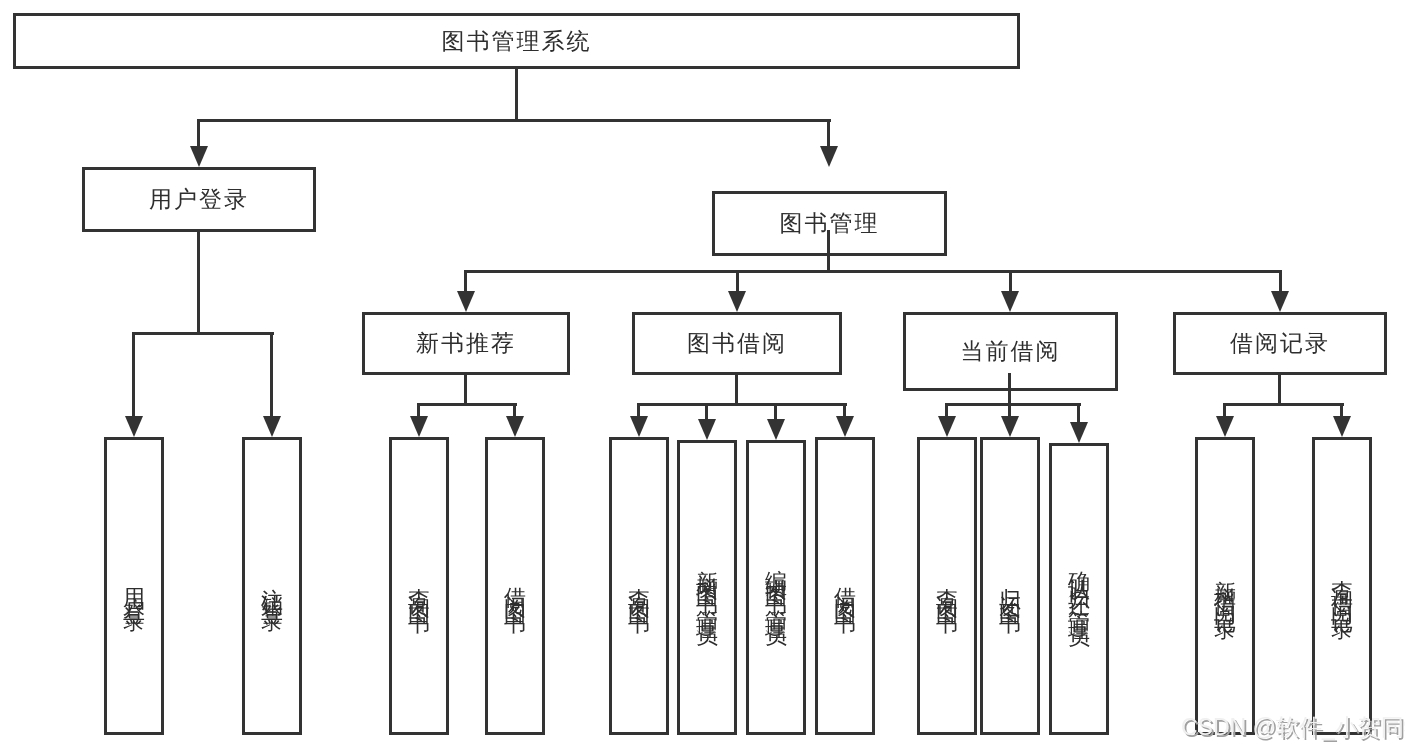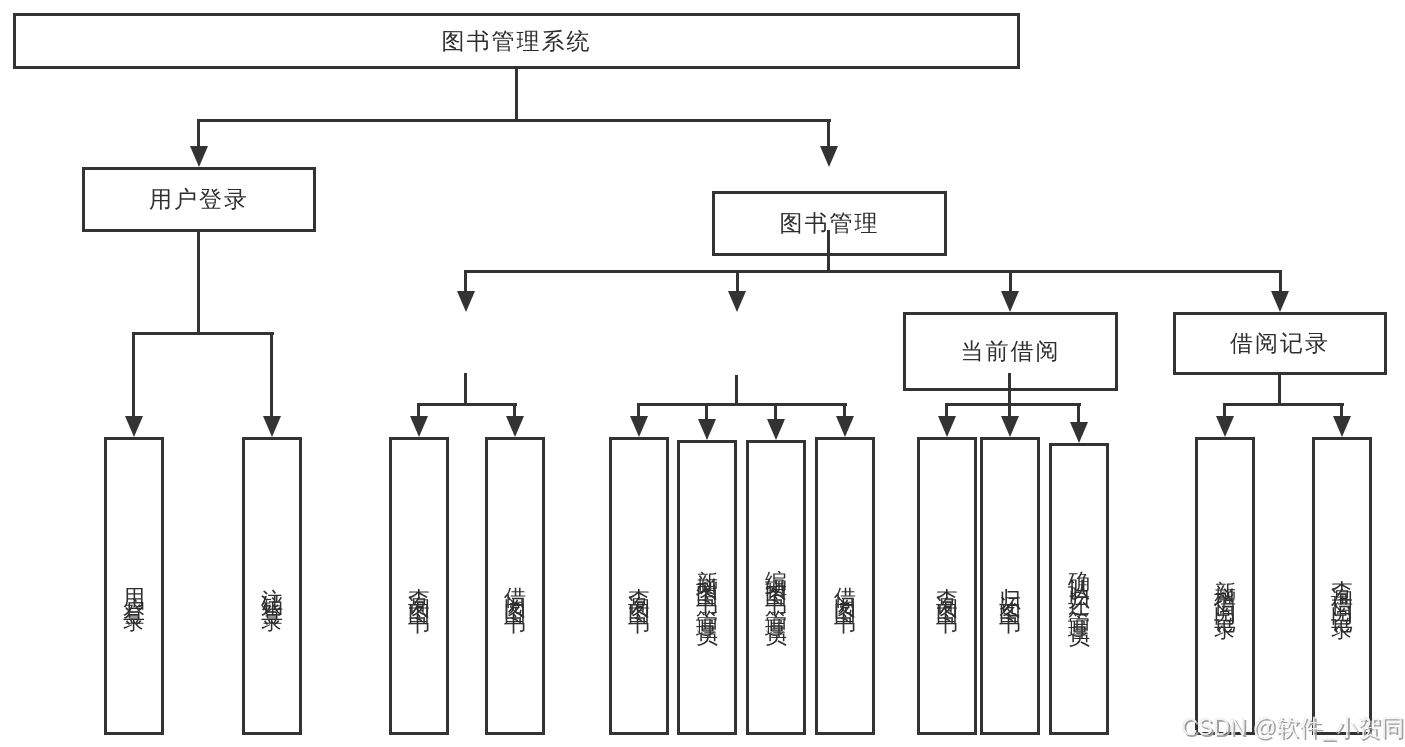--- a/index.html
+++ b/index.html
@@ -69,20 +69,26 @@
     <span class="hlabel">图书管理系统</span>
   </div>
 
   <div class="node" style="left:82px; top:167px; width:234px; height:65px;">
     <span class="hlabel">用户登录</span>
   </div>
   <div class="node" style="left:712px; top:167px; width:235px; height:65px;margin-top:24px;">
     <span class="hlabel">图书管理</span>
   </div>
 
+  <div class="node" style="left:362px; top:312px; width:208px; height:63px;">
+    <span class="hlabel">新书推荐</span>
+  </div>
+  <div class="node" style="left:632px; top:312px; width:210px; height:63px;">
+    <span class="hlabel">图书借阅</span>
+  </div>
   <div class="node" style="left:903px; top:312px; width:215px; height:79px;">
     <span class="hlabel">当前借阅</span>
   </div>
   <div class="node" style="left:1173px; top:312px; width:214px; height:63px;">
     <span class="hlabel">借阅记录</span>
   </div>
 
   <div class="node" style="left:104px; top:437px; width:60px; height:298px;">
     <span class="vlabel">用户登录</span>
   </div>

